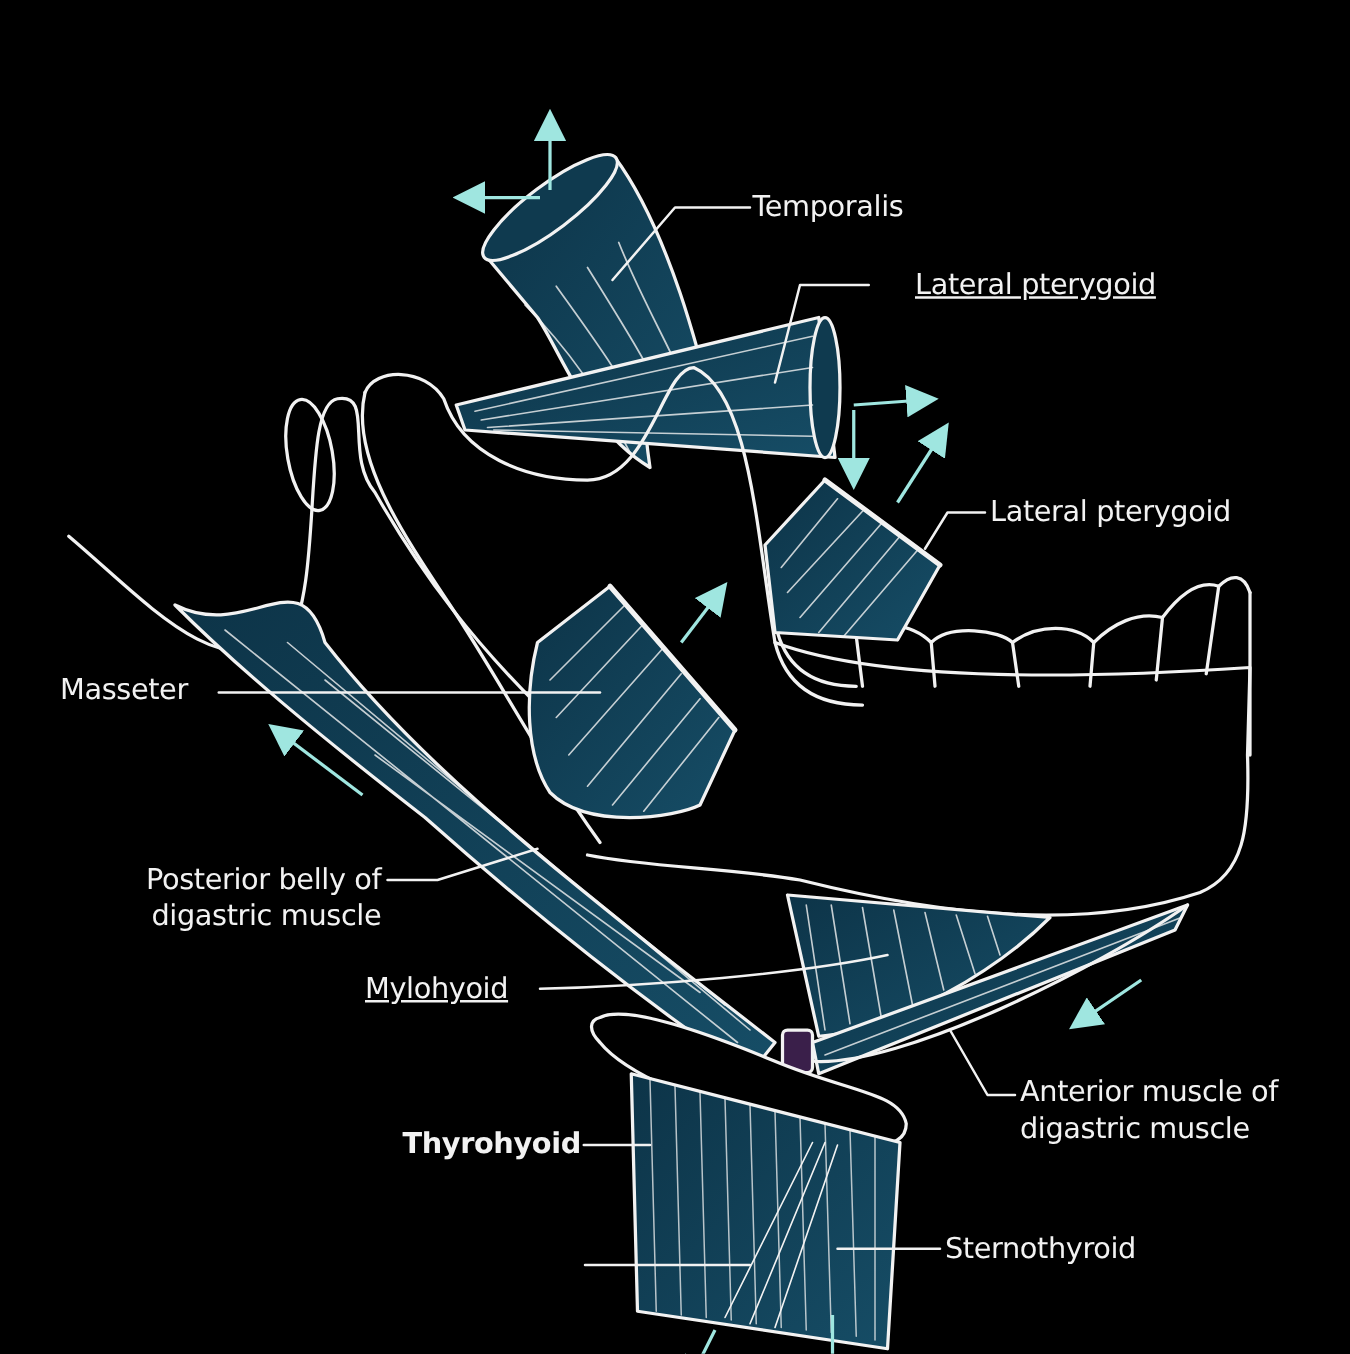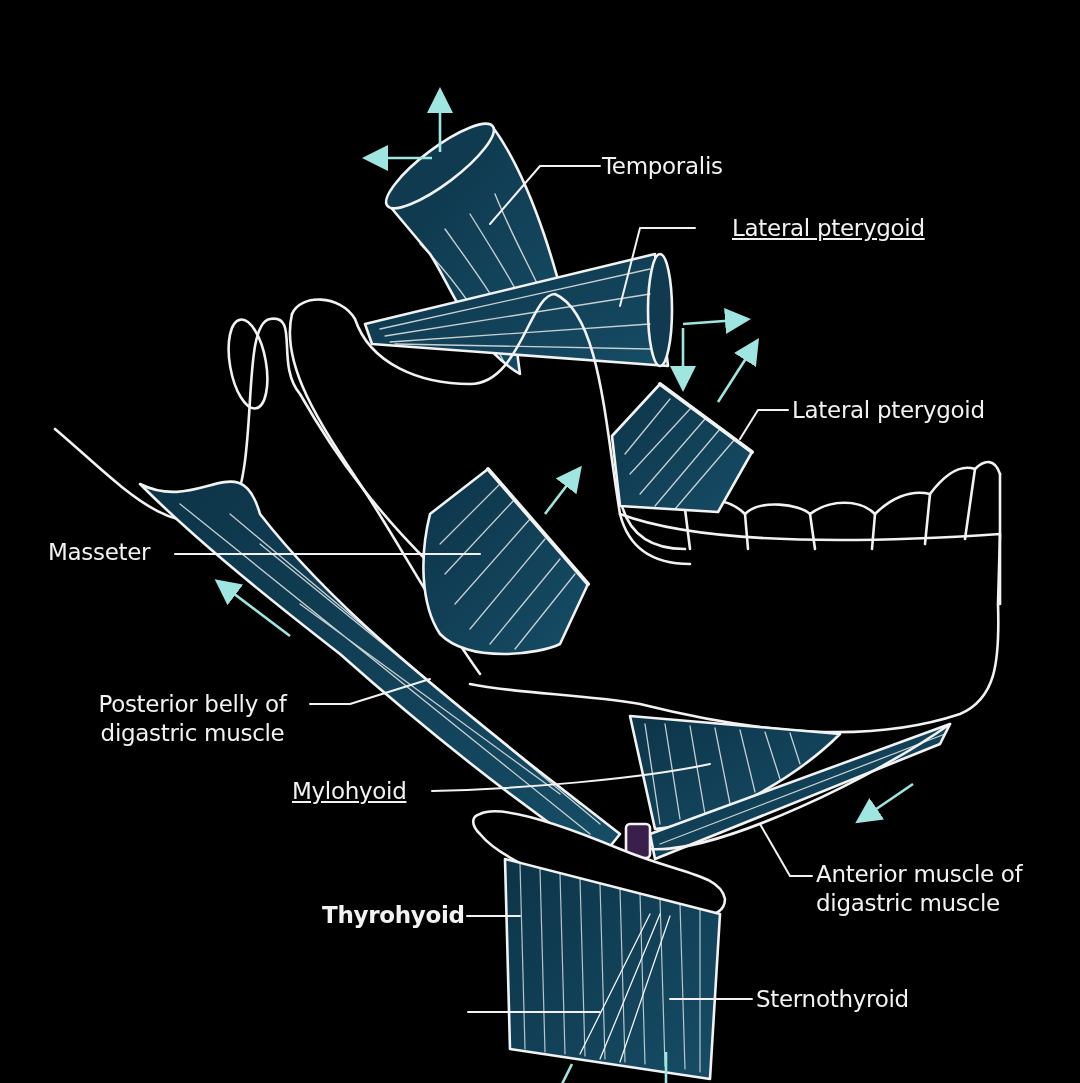--- a/index.html
+++ b/index.html
@@ -1,20 +1,20 @@
 <!DOCTYPE html>
 <html><head>
 <meta charset="utf-8">
 <style>
   html, body { margin:0; padding:0; background:#000; }
   body { width:1080px; height:1083px; overflow:hidden; position:relative; font-family:"DejaVu Sans", sans-serif; }
   #stage { position:absolute; left:0; top:0; width:1080px; height:1083px;margin-top:44px; }
   svg { position:absolute; left:0; top:0; }
   .lbl { position:absolute; color:#f2f2f2; font-size:23px; line-height:29px; white-space:nowrap; letter-spacing:-0.3px; }
-  .lbl.r { text-align:center; }
+  .lbl.r { text-align:right; }
 </style>
 </head>
 <body>
 
 <div id="stage">
 <svg width="1080" height="1083" viewBox="0 0 1080 1083">
   <defs>
     <linearGradient id="mg" x1="0" y1="0" x2="1" y2="1">
       <stop offset="0" stop-color="#0d3448"></stop>
       <stop offset="1" stop-color="#164d66"></stop>

